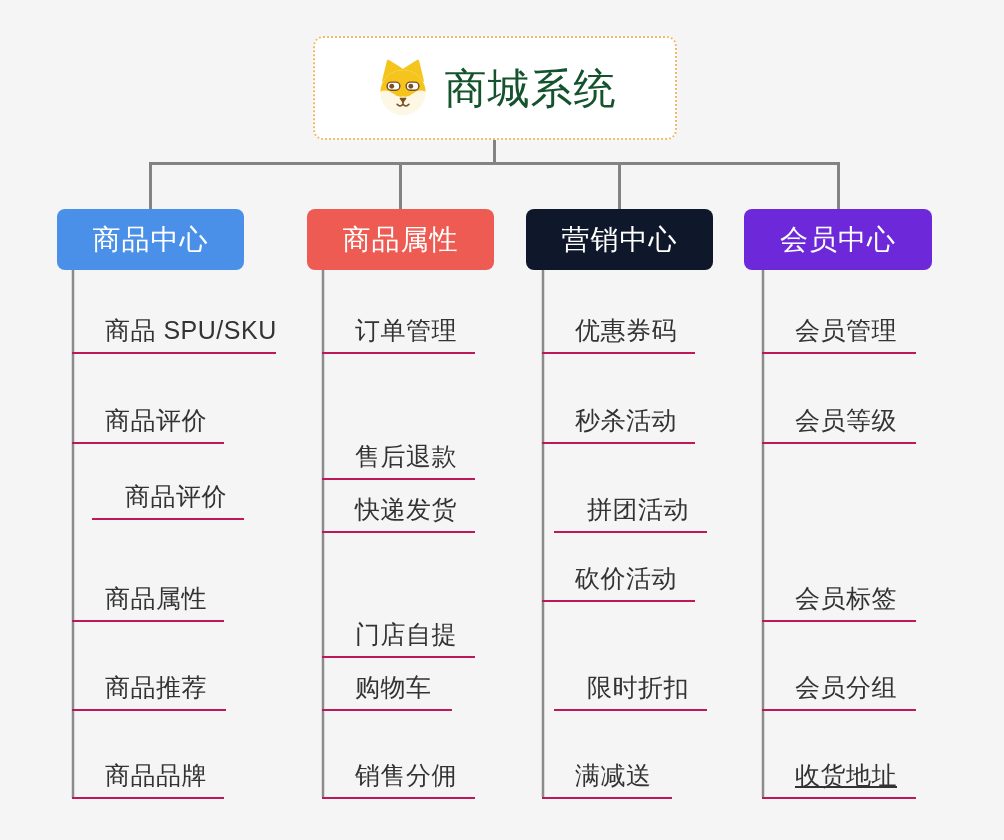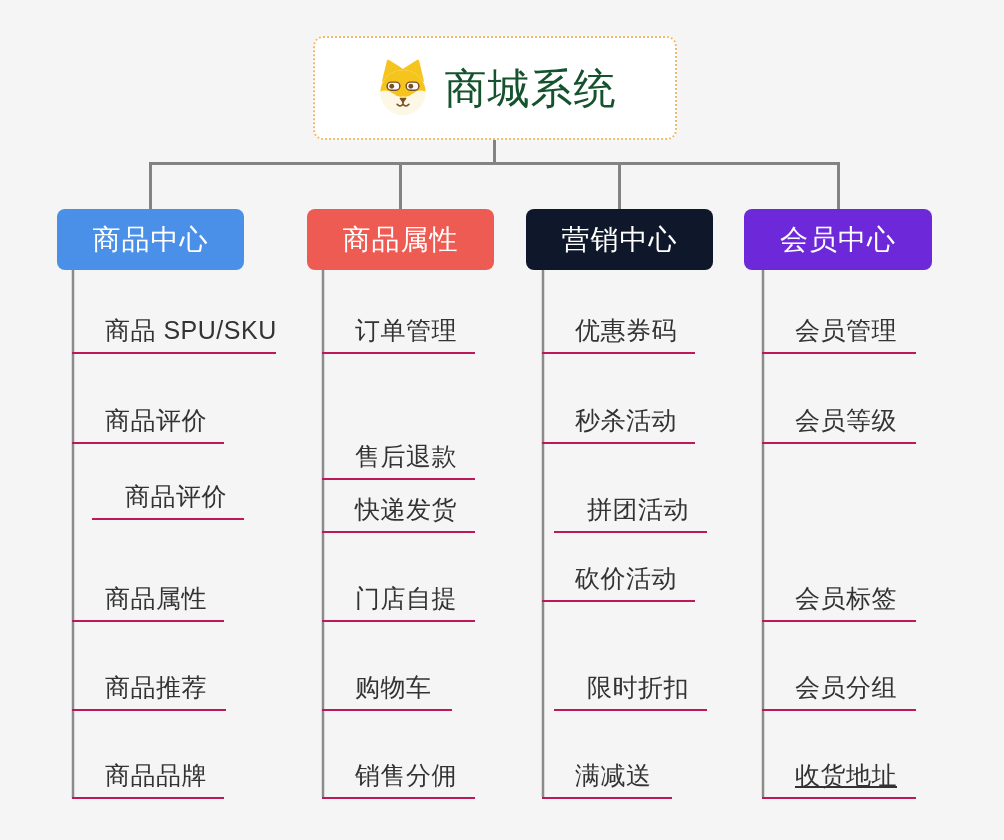--- a/index.html
+++ b/index.html
@@ -83,21 +83,21 @@
   <div class="topic" style="left:72px;top:308px;width:204px;">商品 SPU/SKU</div>
   <div class="topic" style="left:72px;top:398px;width:152px;">商品评价</div>
   <div class="topic" style="left:72px;top:474px;width:152px;margin-left:20px;">商品评价</div>
   <div class="topic" style="left:72px;top:576px;width:152px;text-align:right;">商品属性</div>
   <div class="topic" style="left:72px;top:665px;width:154px;">商品推荐</div>
   <div class="topic" style="left:72px;top:753px;width:152px;">商品品牌</div>
 
   <div class="topic" style="left:322px;top:308px;width:153px;">订单管理</div>
   <div class="topic" style="left:322px;top:398px;width:153px;margin-top:36px;">售后退款</div>
   <div class="topic" style="left:322px;top:487px;width:153px;">快递发货</div>
-  <div class="topic" style="left:322px;top:576px;width:153px;">门店自提</div>
+  <div class="topic" style="left:322px;top:612px;width:153px;">门店自提</div>
   <div class="topic" style="left:322px;top:665px;width:130px;">购物车</div>
   <div class="topic" style="left:322px;top:753px;width:153px;">销售分佣</div>
 
   <div class="topic" style="left:542px;top:308px;width:153px;">优惠券码</div>
   <div class="topic" style="left:542px;top:398px;width:153px;">秒杀活动</div>
   <div class="topic" style="left:542px;top:487px;width:153px;margin-left:12px;">拼团活动</div>
   <div class="topic" style="left:542px;top:556px;width:153px;">砍价活动</div>
   <div class="topic" style="left:554px;top:665px;width:153px;">限时折扣</div>
   <div class="topic" style="left:542px;top:753px;width:130px;">满减送</div>
 

